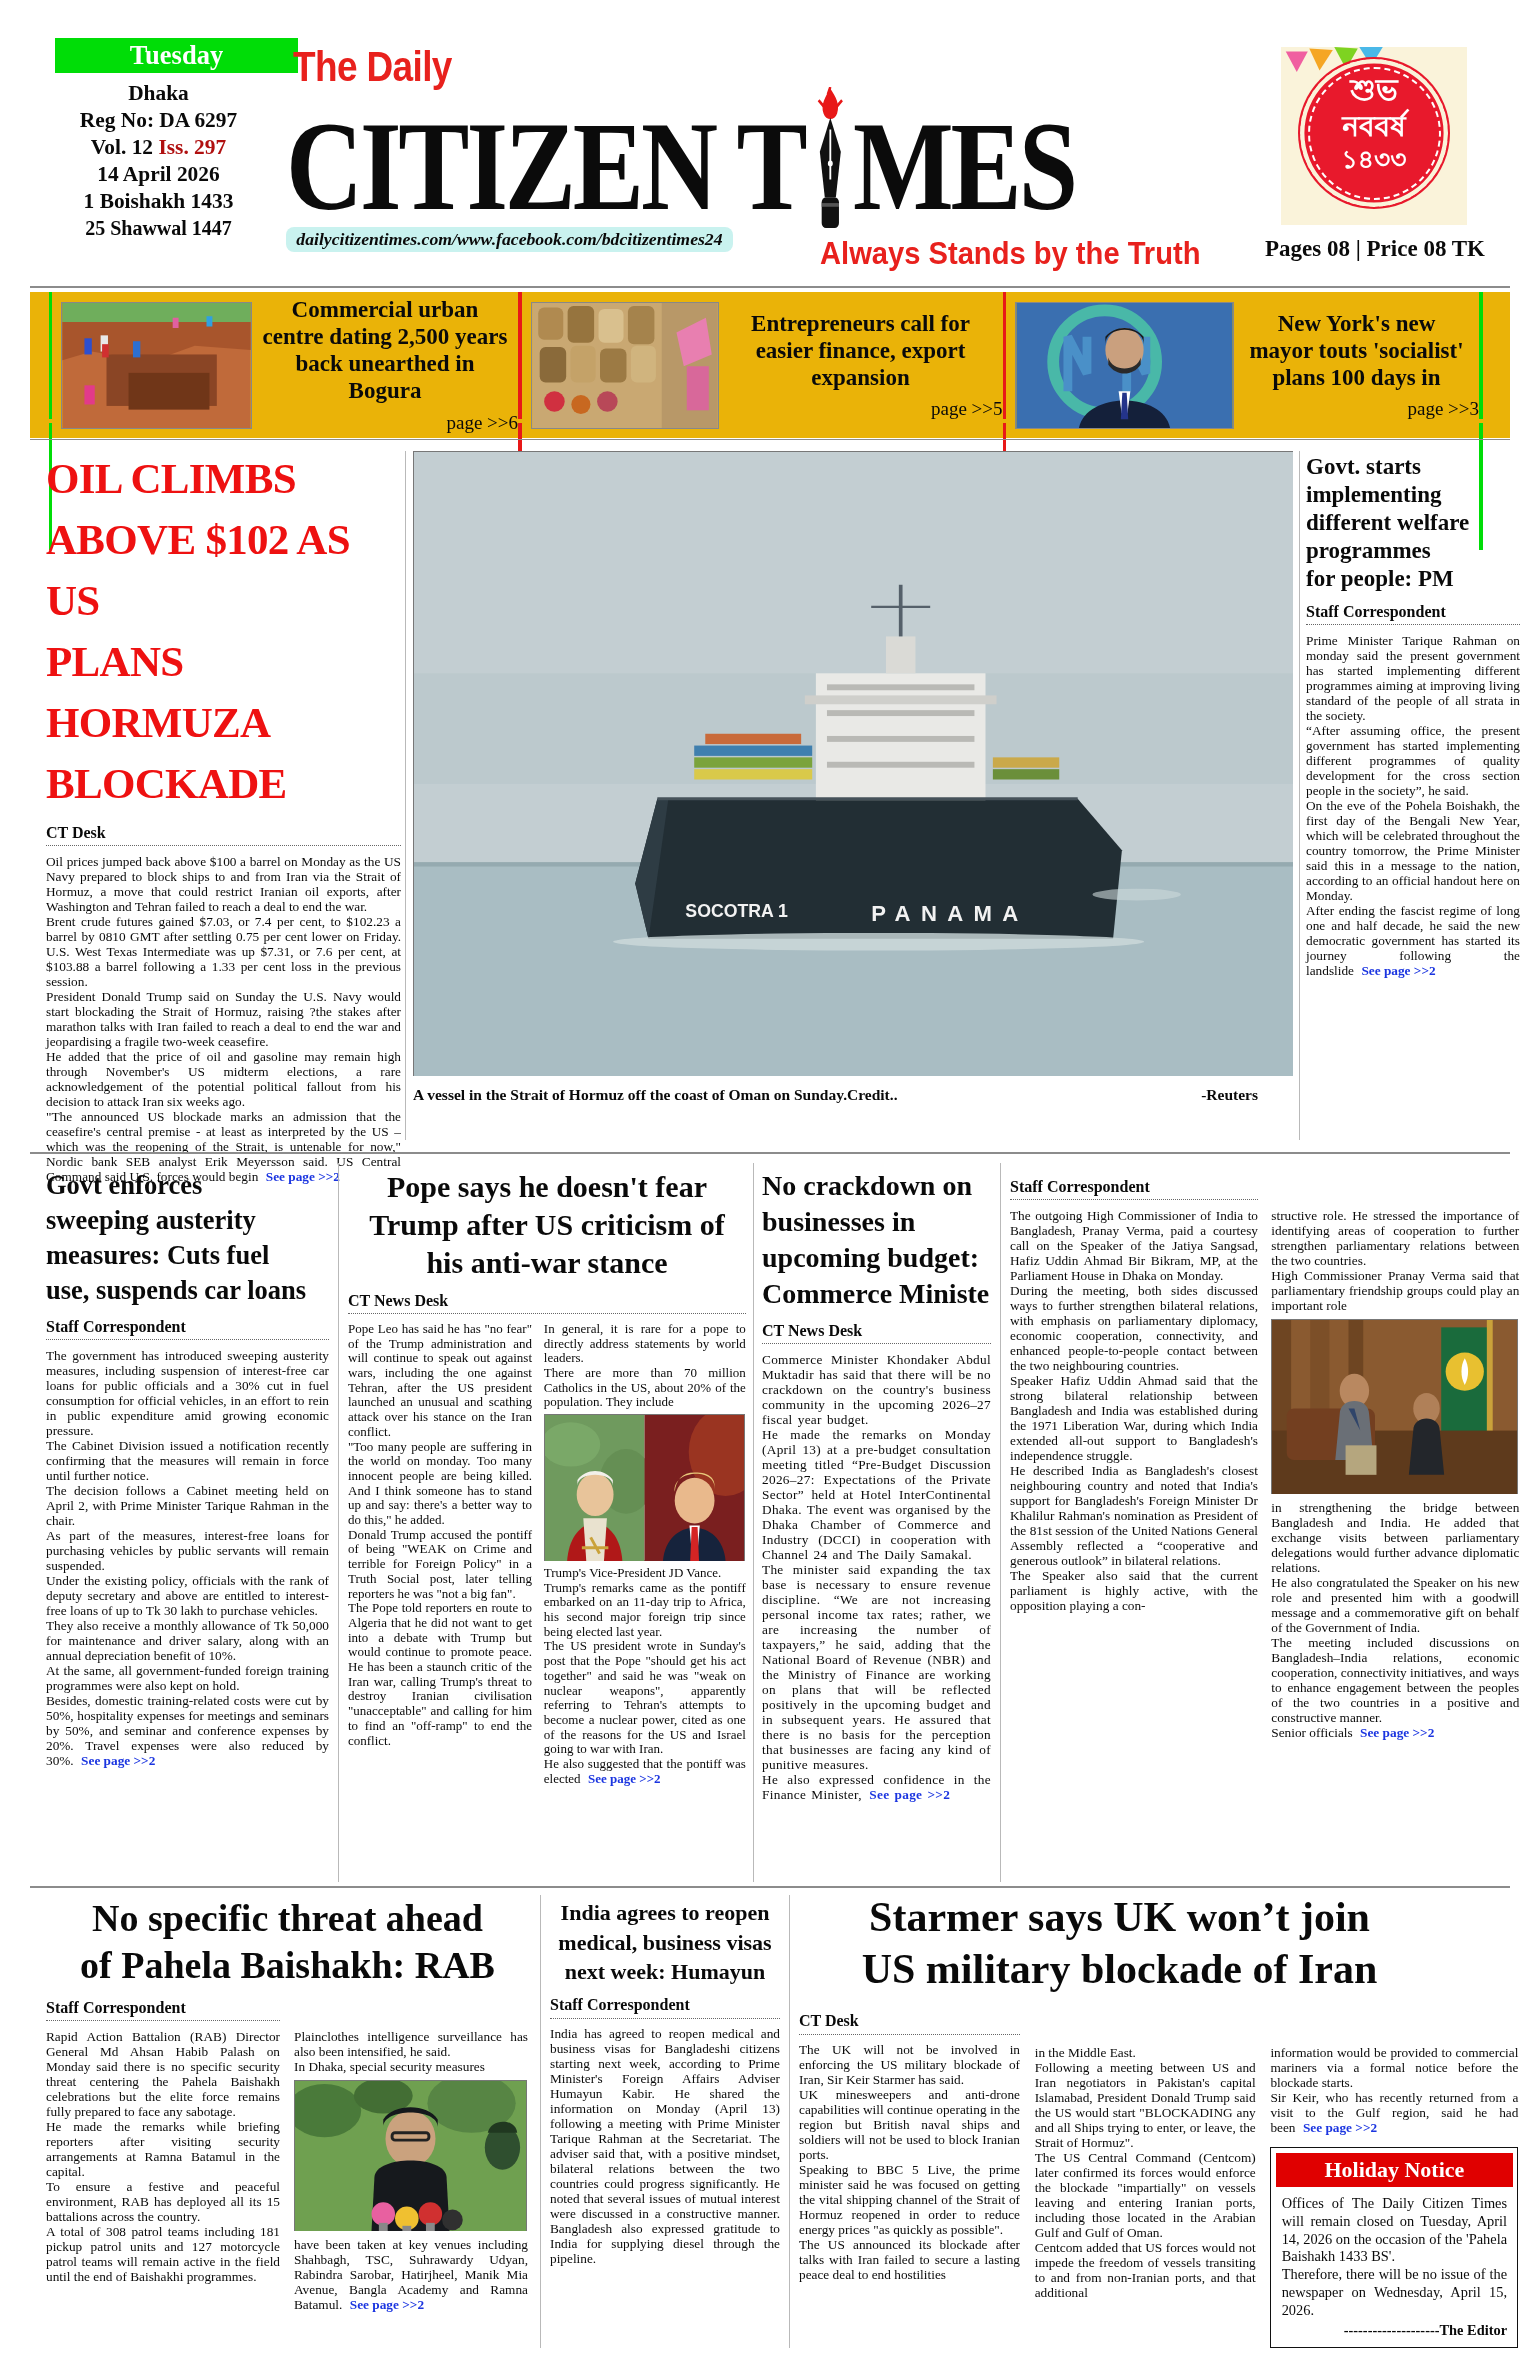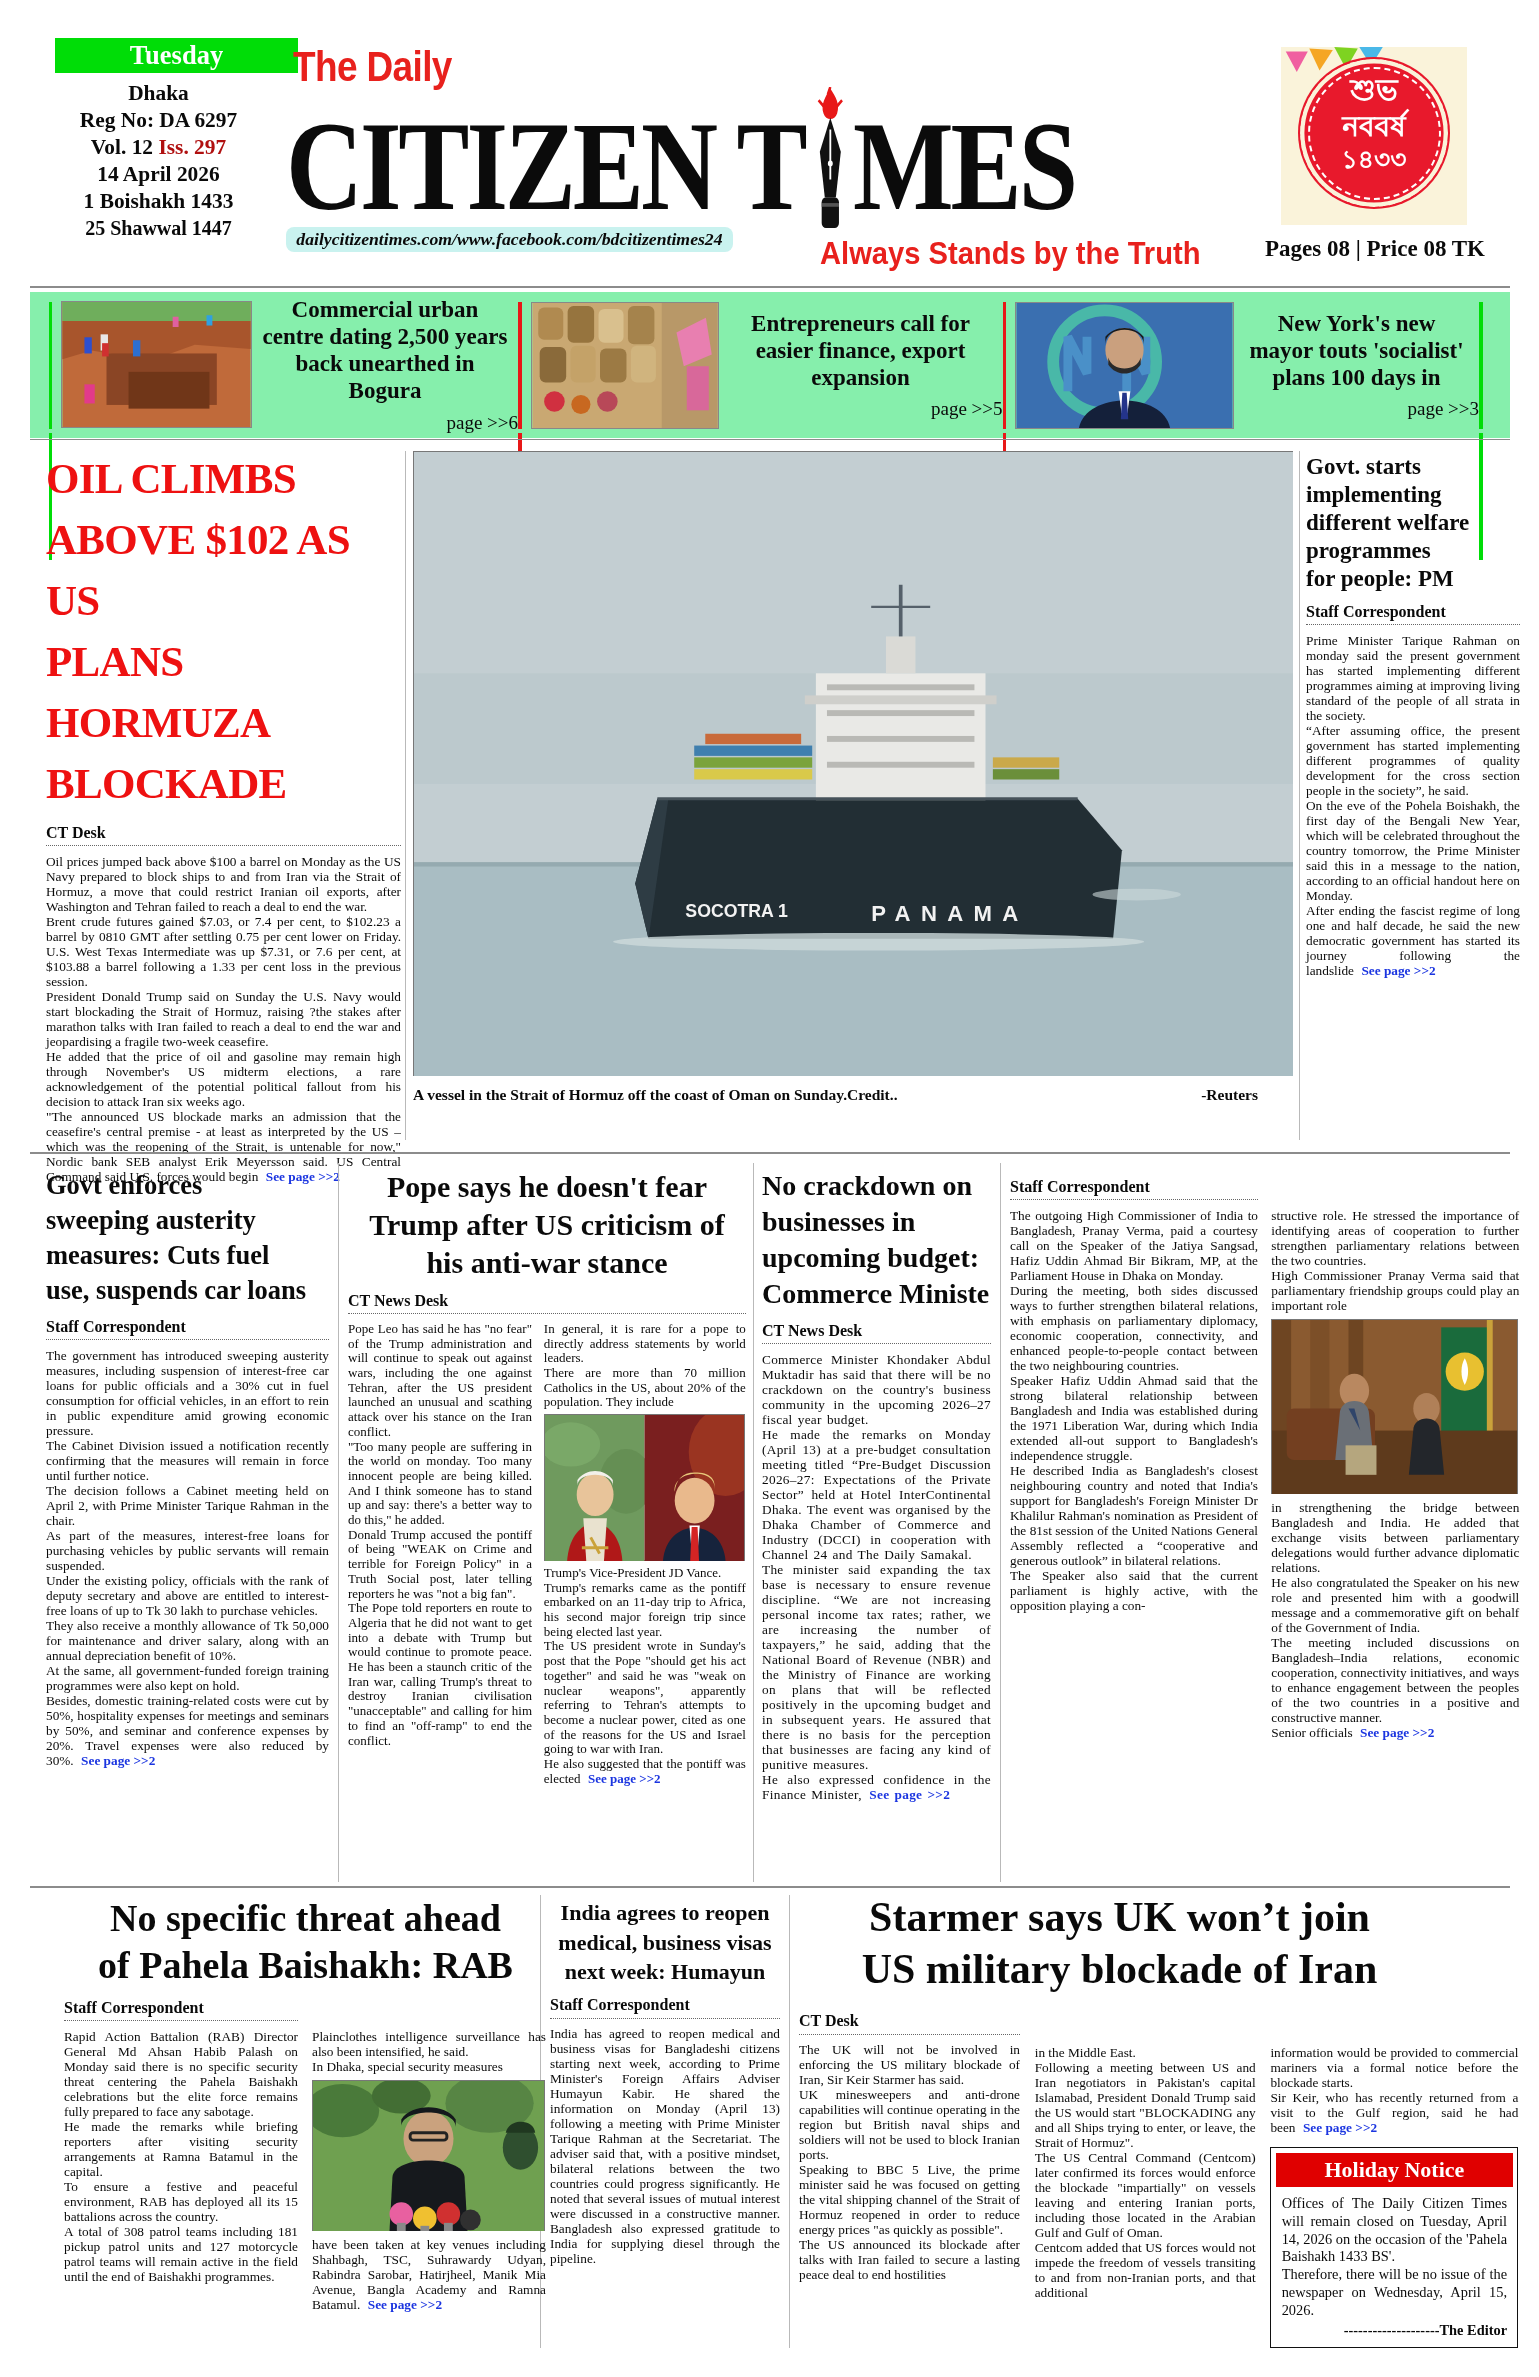--- a/index.html
+++ b/index.html
@@ -26,21 +26,21 @@
   .badge-circle { position:absolute; left:17px; top:10.3px; width:152px; height:152px; border-radius:50%;
                   background:#e8192c; border:2.9px dashed #e8192c; box-shadow:0 0 0 4.4px #faf3da inset; }
   .badge-ring { position:absolute; left:26.5px; top:20px; width:133px; height:133px; border-radius:50%;
                 border:2.2px dashed #fff; }
   .badge-text { position:absolute; left:17px; top:25px; width:152px; text-align:center; color:#fff;
                 font-weight:bold; line-height:1.25; }
   .rule-h { background:#8c8c8c; }
   .rule-v { background:#b9b9b9; }
 
   
-  .strip { background:#86efac; display:flex; align-items:center; }
+  .strip { background:#eab308; display:flex; }
   .dbar { width:12.5px; height:127px; flex:0 0 auto; }
   .dbar i { display:inline-block; width:3.7px; height:100%; margin-right:2.9px; }
   .dbar.green i { background:#00dd07; }
   .dbar.red i { background:#e81818; }
   .teaser { display:flex; align-items:center; flex:0 0 auto; }
   .teaser-img { flex:0 0 auto; border:0.7px solid #888; }
   .teaser-txt { text-align:center; font-weight:bold; font-size:23px; line-height:27px; padding:0 10.3px; }
   .teaser-page { text-align:right; font-size:19px; margin-top:7.4px; }
 
   
@@ -389,21 +389,21 @@
         <div class="btxt"><span>Senior officials</span><span class="see">See page &gt;&gt;2</span></div>
       </div>
     </div>
   </article>
 
   <div class="abs rule-h" style="left:29.5px; top:1886px; width:1480px; height:1.5px;"></div>
 
   <div class="abs rule-v" style="left:540px; top:1895px; width:0.7px; height:453px;"></div>
   <div class="abs rule-v" style="left:789px; top:1895px; width:0.7px; height:453px;"></div>
 
-  <article class="abs" style="left:64px; top:1895px; width:483px;">
+  <article class="abs" style="left:46px; top:1895px; width:483px;">
     <h2 style="font-size:38px; line-height:47px; text-align:center;">No specific threat ahead
 of Pahela Baishakh: RAB</h2>
     <div class="byline" style="width:234px;">Staff Correspondent</div>
     <div class="cols" style="gap:14px;">
       <div class="btxt" style="width:234px;">Rapid Action Battalion (RAB) Director General Md Ahsan Habib Palash on Monday said there is no specific security threat centering the Pahela Baishakh celebrations but the elite force remains fully prepared to face any sabotage.
 He made the remarks while briefing reporters after visiting security arrangements at Ramna Batamul in the capital.
 To ensure a festive and peaceful environment, RAB has deployed all its 15 battalions across the country.
 A total of 308 patrol teams including 181 pickup patrol units and 127 motorcycle patrol teams will remain active in the field until the end of Baishakhi programmes.</div>
       <div style="width:234px;">
         <div class="btxt">Plainclothes intelligence surveillance has also been intensified, he said.

